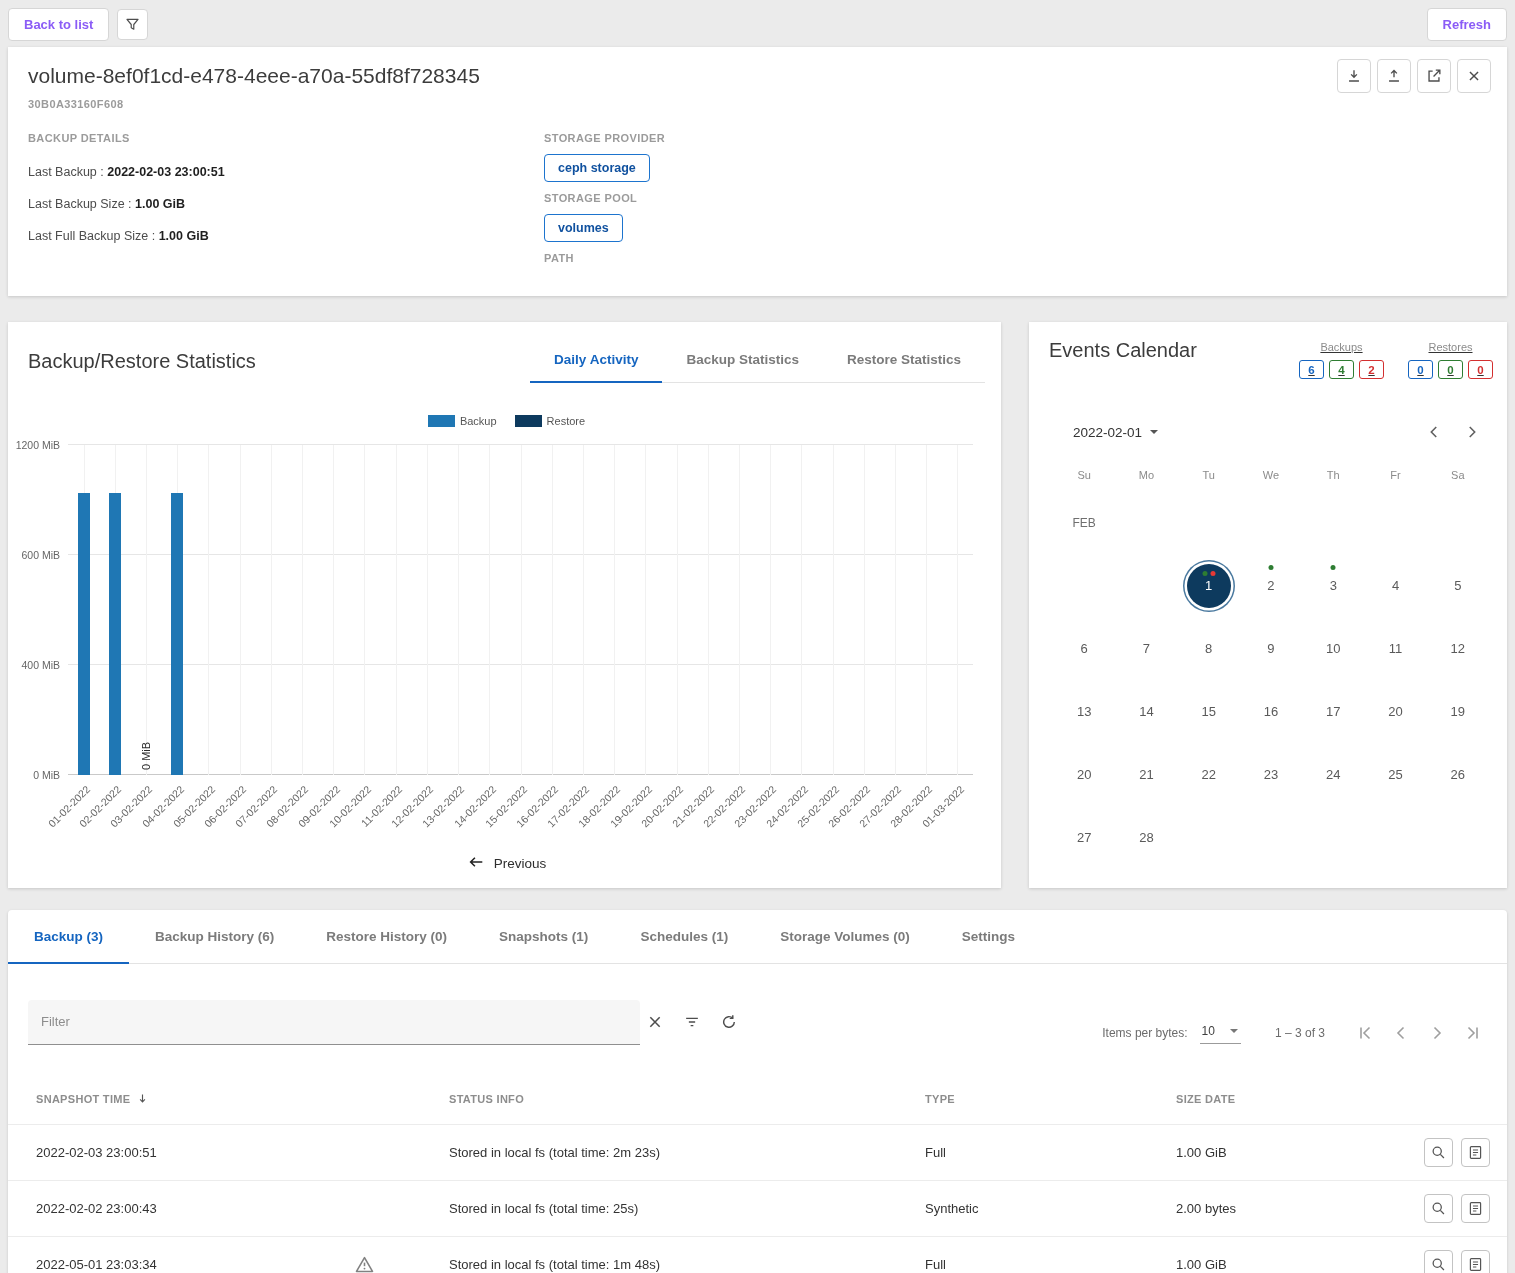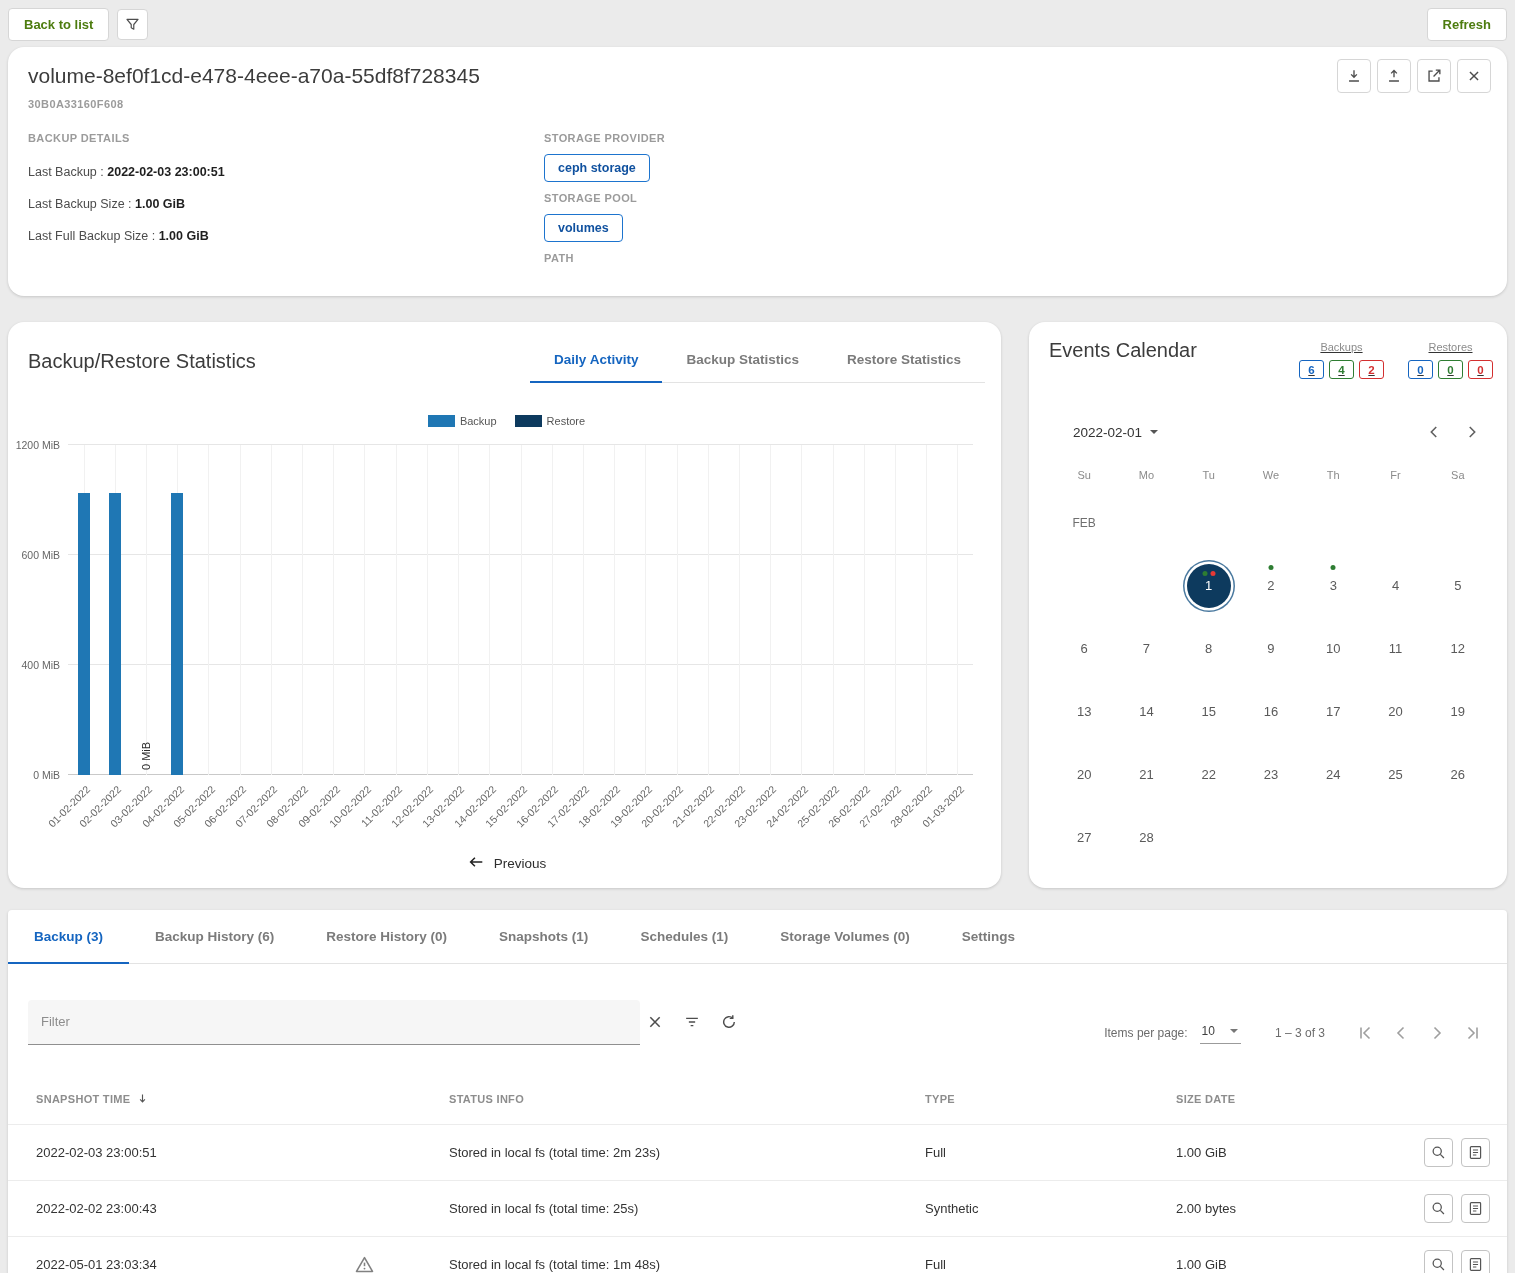--- a/index.html
+++ b/index.html
@@ -4,28 +4,28 @@
 <style>
   * { box-sizing:border-box; margin:0; padding:0; }
   html, body { width:1515px; }
   body { height:1273px; overflow:hidden; background:#ebebeb; color:#333;
          font-family:"Liberation Sans","DejaVu Sans",sans-serif; }
   svg { display:block; }
   button { font-family:inherit; cursor:pointer; }
 
   
   .topbar { display:flex; align-items:center; gap:8px; padding:8px 8px 6px; }
-  .btn-outline { background:#fff; border:1px solid #d6d6d6; border-radius:4px; color:#4d7c0f;
+  .btn-outline { background:#fff; border:1px solid #d6d6d6; border-radius:4px; color:#8b5cf6;
                  font-weight:bold; font-size:13px; padding:8px 15px; }
   .icon-btn { background:#fff; border:1px solid #d6d6d6; border-radius:4px; width:34px; height:34px;
               display:inline-flex; align-items:center; justify-content:center; color:#4d4d4d; padding:0; }
   .topbar .icon-btn { width:31px; height:31px; }
   .spacer { flex:1; }
 
-  .card { background:#fff; border-radius:16px; box-shadow:0 1px 3px rgba(0,0,0,0.16); }
+  .card { background:#fff; border-radius:0; box-shadow:0 1px 3px rgba(0,0,0,0.16); }
 
   
   .header-card { margin:0 8px; padding:17px 16px 22px 20px; position:relative; }
   .header-title { font-size:21px; font-weight:400; color:#3c3c3c; }
   .header-sub { font-size:11px; font-weight:bold; color:#9b9b9b; letter-spacing:.4px; margin-top:10px; }
   .header-actions { position:absolute; top:12px; right:16px; display:flex; gap:6px; }
   .header-cols { display:flex; margin-top:22px; }
   .hcol1 { width:500px; }
   .hcol2 { width:488px; border-right:1px solid #e3e3e3; }
   .hcol3 { flex:1; padding-left:16px; }
@@ -557,21 +557,21 @@
       </button>
       <button class="flat-icon-btn">
         <svg width="18" height="18" viewBox="0 0 20 20">
             <path d="M15.9 10a5.9 5.9 0 1 1-1.7-4.2" fill="none" stroke="currentColor" stroke-width="1.6"></path>
             <path d="M14.2 2.6v3.4h-3.4" fill="none" stroke="currentColor" stroke-width="1.6"></path>
           </svg>
       </button>
     </div>
 
     <div class="paginator">
-      <span>Items per page:</span>
+      <span>Items per bytes:</span>
       <div class="pagesize">
         <span>10</span>
         <svg width="10" height="10" viewBox="0 0 10 10">
             <path d="M1 3l4 4 4-4z" fill="#777"></path>
           </svg>
       </div>
       <span class="range">1 – 3 of 3</span>
       <div class="pg-btns">
         <button class="pg-btn">
           <svg width="20" height="20" viewBox="0 0 20 20">

